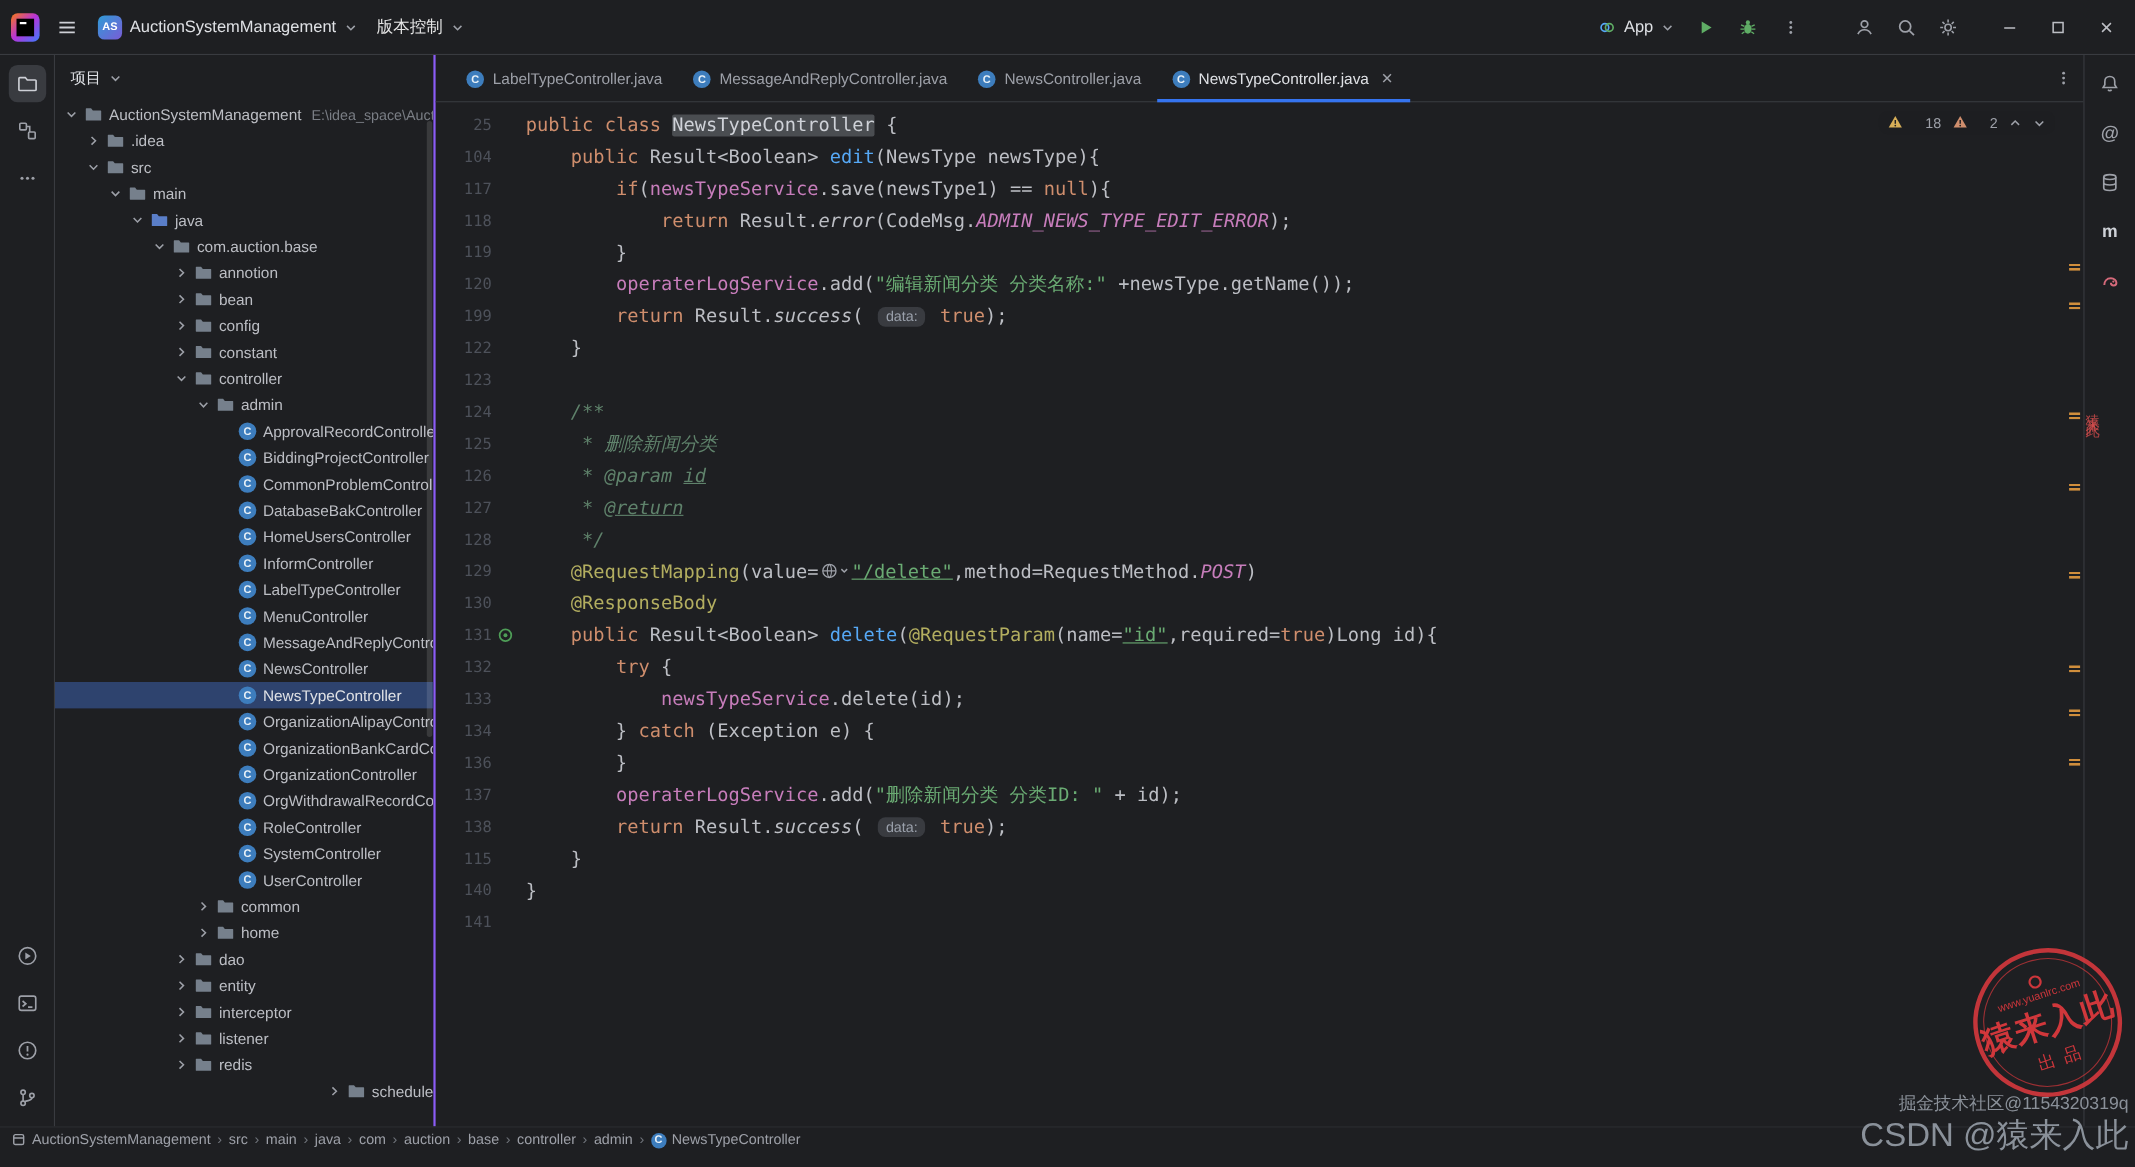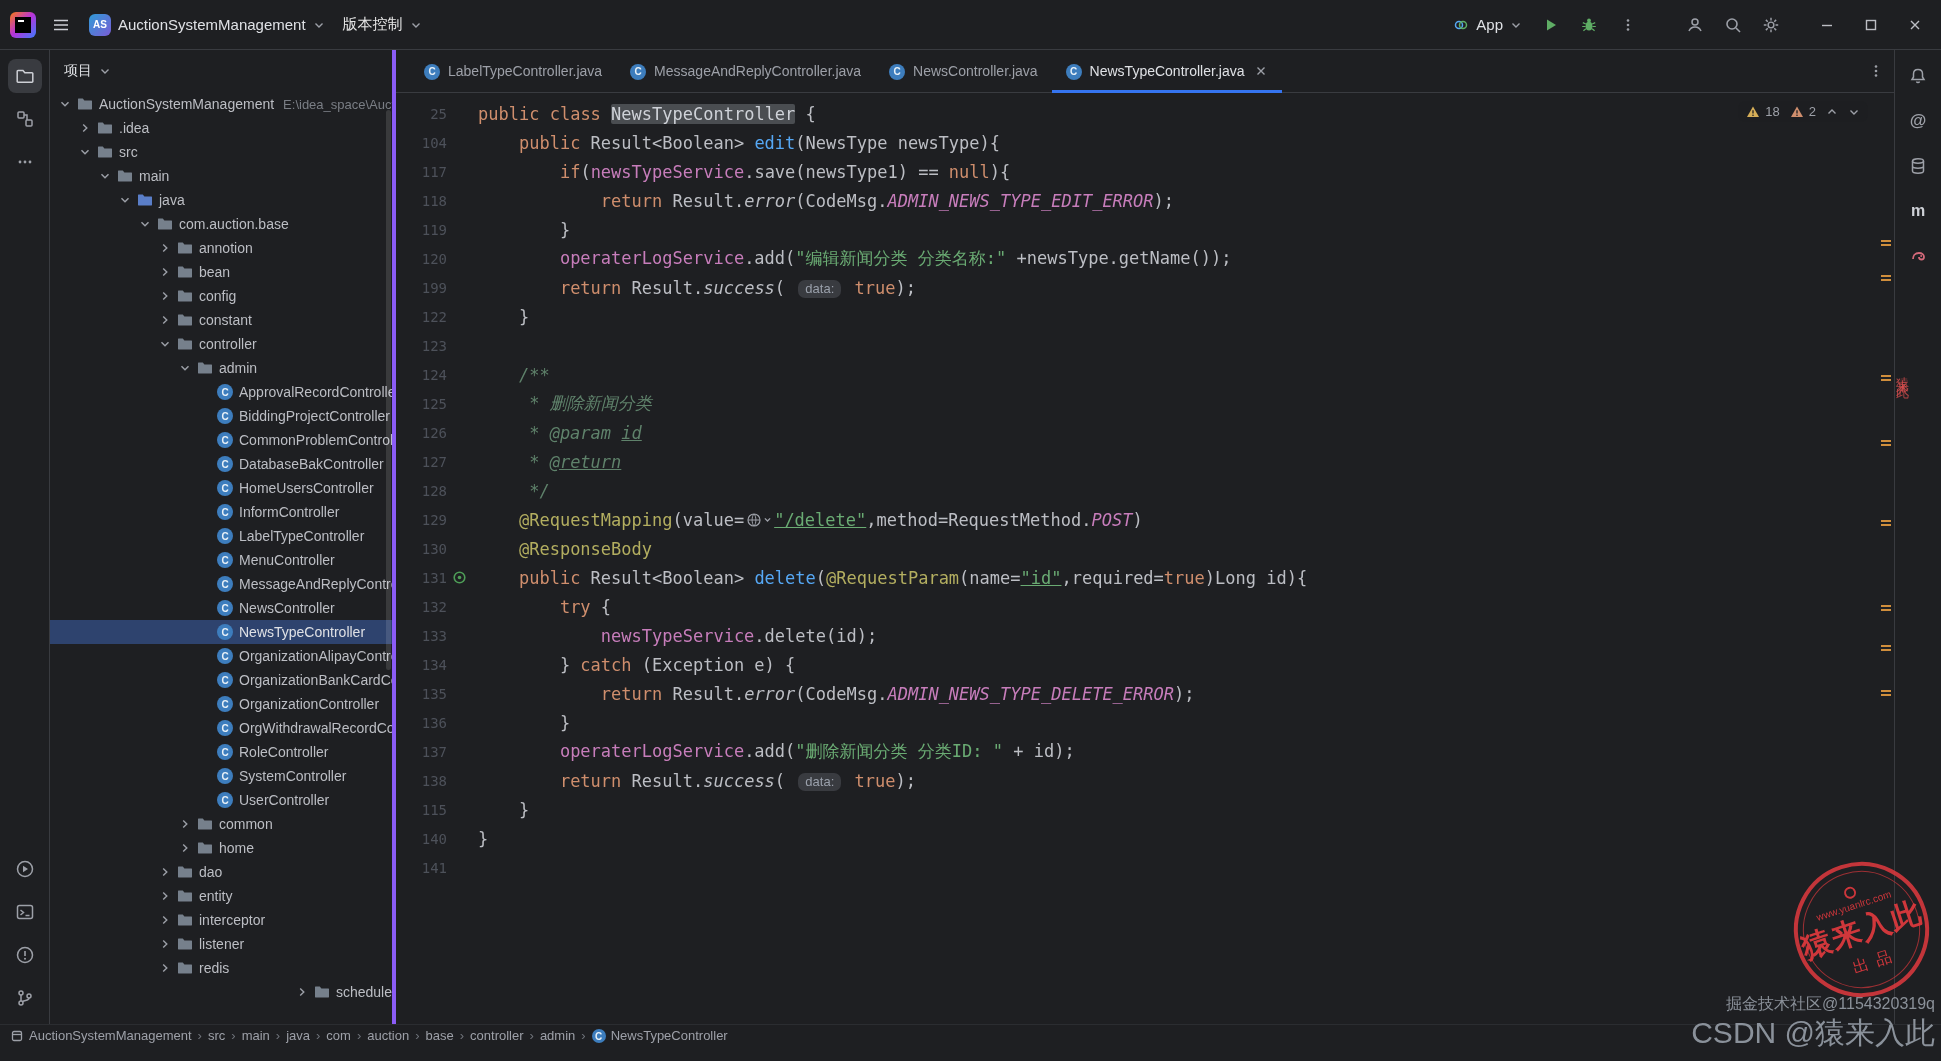--- a/index.html
+++ b/index.html
@@ -25,21 +25,21 @@
   .main{flex:1;display:flex;min-height:0}
   .activity-bar{width:50px;flex:none;display:flex;flex-direction:column;align-items:center;padding:9px 0;gap:9px;border-right:1px solid #393b40}
   .activity-bar.right{width:47px;border-right:none;border-left:1px solid #393b40;gap:11px}
   .ab-btn{width:34px;height:34px;border-radius:8px;display:flex;align-items:center;justify-content:center}
   .ab-btn.active{background:#393b40}
   .ab-spacer{margin-top:auto}
   .at-glyph{font-size:17px;font-weight:bold;color:#9da0a8}
   .m-glyph{font-size:16px;font-weight:bold;color:#cfd2d8}
 
   
-  .project-panel{width:346px;flex:none;border-right:4px solid #8b5cf6;display:flex;flex-direction:column;position:relative;overflow:hidden}
+  .project-panel{width:346px;flex:none;border-right:2px solid #8b5cf6;display:flex;flex-direction:column;position:relative;overflow:hidden}
   .panel-header{height:42px;flex:none;display:flex;align-items:center;gap:7px;padding:0 14px;font-size:14px;color:#dfe1e5}
   .tree{flex:1;overflow:hidden}
   .tree-row{display:flex;align-items:center;height:24px;white-space:nowrap;overflow:hidden;font-size:14px;color:#bcbec4}
   .tree-row.sel{background:#2e436e;color:#dfe1e5}
   .chev{width:18px;flex:none;display:flex;justify-content:center}
   .t-icon{width:22px;flex:none;display:flex;justify-content:center;margin-right:3px}
   .t-suffix{color:#7a7e85;margin-left:9px;font-size:13px}
   .cls-icon{width:16px;height:16px;border-radius:50%;background:#3d7dbd;color:#e8f1f8;font-size:10px;font-weight:bold;display:inline-flex;align-items:center;justify-content:center;font-family:"Liberation Sans",sans-serif}
   .panel-scrollbar{position:absolute;right:1px;top:60px;width:5px;height:560px;border-radius:3px;background:rgba(255,255,255,.12)}
 
@@ -64,21 +64,21 @@
   .tk-cu{color:#5f826b;font-style:italic;text-decoration:underline}
   .tk-a{color:#b3ae60}
   .tk-f{color:#c77dbb}
   .tk-cn{color:#c77dbb;font-style:italic}
   .tk-m{color:#56a8f5}
   .tk-sm{color:#bcbec4;font-style:italic}
   .tk-hl{background:#4a4d51;color:#cfd2d8;border-radius:2px}
   .inlay{display:inline-block;background:#393b40;color:#9aa0ab;border-radius:7px;padding:1px 7px 2px;font-size:13px;font-family:"Liberation Sans",sans-serif;margin:0 3px;vertical-align:1px}
   .code-globe{display:inline-flex;align-items:center;vertical-align:-2px;margin:0 2px;gap:1px}
   .inspection{position:absolute;top:8px;right:26px;display:flex;align-items:center;gap:10px;font-size:13px;color:#9da0a8;background:rgba(30,31,34,.75);padding:3px 8px;border-radius:8px}
-  .insp-item{display:flex;align-items:center;gap:5px}
+  .insp-item{display:flex;align-items:flex-start;gap:20px}
   .stripe{position:absolute;top:0;right:0;width:14px;bottom:0}
   .stripe-mark{position:absolute;right:3px;width:10px;height:6px;background:linear-gradient(to bottom,#d08e3c 0 2px,transparent 2px 4px,#d08e3c 4px 6px)}
 
   
   .breadcrumb-bar{height:22px;flex:none;display:flex;align-items:center;padding:0 10px;font-size:13px;color:#9da0a8;gap:6px;border-top:1px solid #2b2d31;position:relative;z-index:5}
   .bc-item{display:flex;align-items:center;gap:5px}
   .bc-sep{color:#6f737a}
   .bottom-space{height:15px;flex:none}
 
   
@@ -873,27 +873,20 @@
             </div>
             <div class="code-line">
               <span class="gutter">
                 <span>134</span>
                 <span class="g-ico"></span>
               </span>
               <span class="line-text"><span class="tk-d">        } </span><span class="tk-k">catch</span><span class="tk-d"> (Exception e) {</span></span>
             </div>
             <div class="code-line">
               <span class="gutter">
-                <span>135</span>
-                <span class="g-ico"></span>
-              </span>
-              <span class="line-text"><span class="tk-d">            </span><span class="tk-k">return</span><span class="tk-d"> Result.</span><span class="tk-sm">error</span><span class="tk-d">(CodeMsg.</span><span class="tk-cn">ADMIN_NEWS_TYPE_DELETE_ERROR</span><span class="tk-d">);</span></span>
-            </div>
-            <div class="code-line">
-              <span class="gutter">
                 <span>136</span>
                 <span class="g-ico"></span>
               </span>
               <span class="line-text"><span class="tk-d">        }</span></span>
             </div>
             <div class="code-line">
               <span class="gutter">
                 <span>137</span>
                 <span class="g-ico"></span>
               </span>

